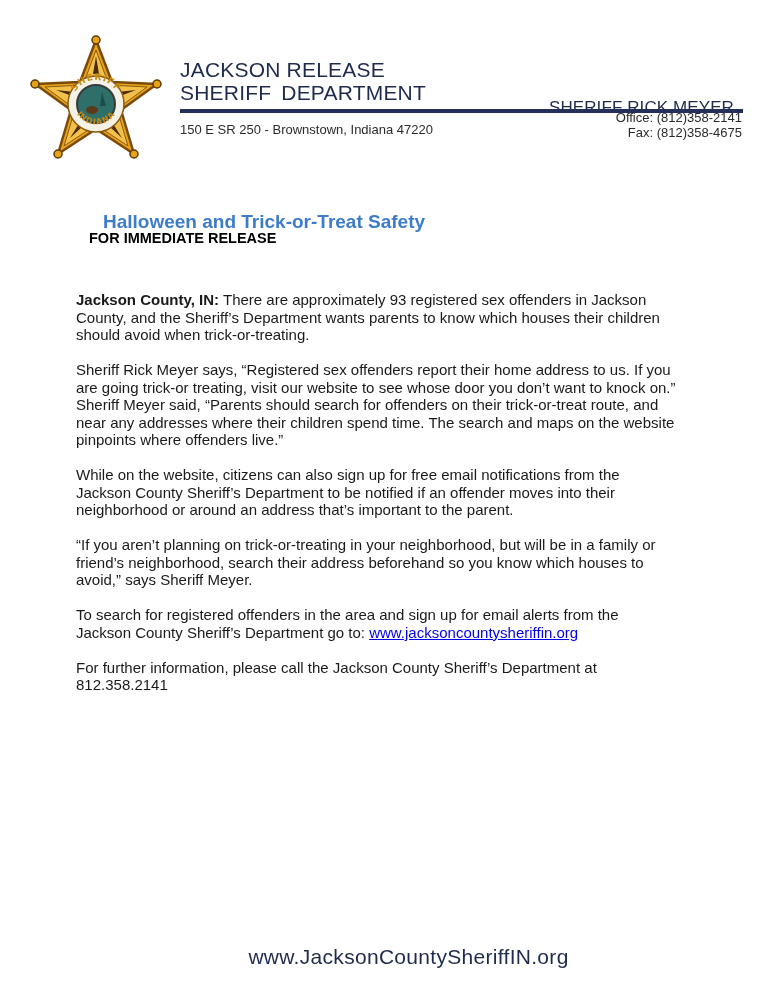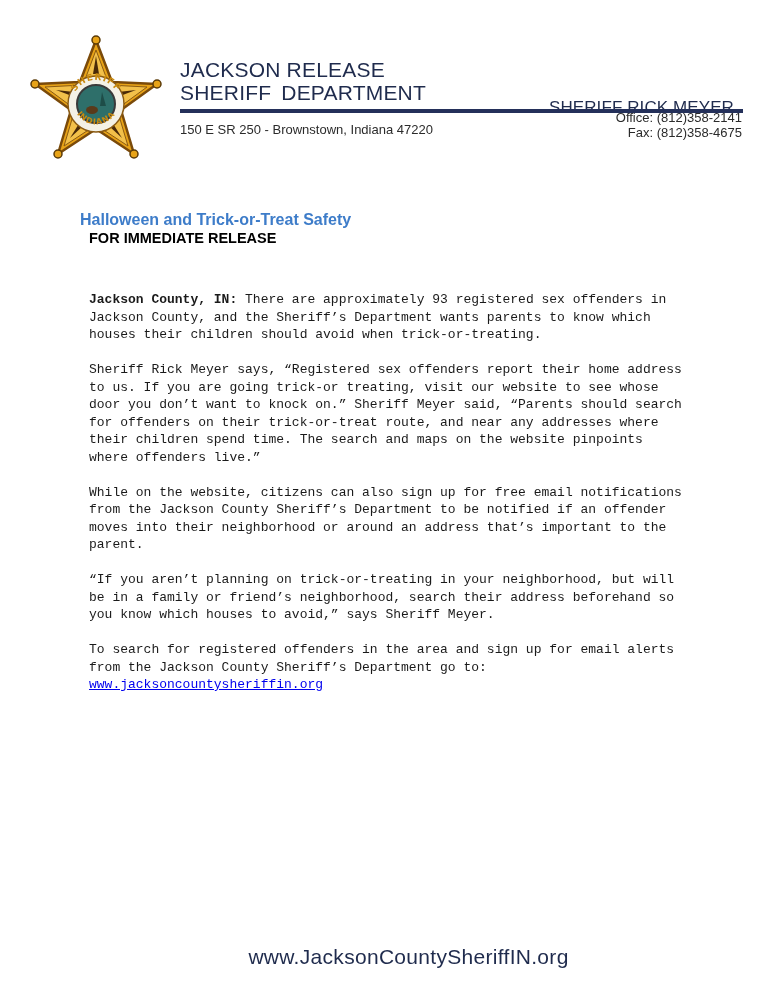--- a/index.html
+++ b/index.html
@@ -64,45 +64,44 @@
       right: 31px;
       top: 110px;
       font-size: 13px;
       line-height: 15px;
       color: #2b2b2b;
       text-align: right;
       white-space: nowrap;
     }
     .release-title {
       position: absolute;
-      left: 80px;
+      left: 103px;
       top: 211px;
-      font-size: 16px;
+      font-size: 19px;
       font-weight: bold;
       color: #3d7cc9;
       white-space: nowrap;
     }
     .release-subtitle {
       position: absolute;
       left: 89px;
       top: 230px;
       font-size: 14.5px;
       font-weight: bold;
       color: #000000;
       white-space: nowrap;
     }
     .body-text {
       position: absolute;
-      left: 89px;
+      left: 76px;
       top: 291px;
       width: 600px;
-      font-size: 13px;
+      font-size: 15px;
       line-height: 17.5px;
       color: #1a1a1a;
-      font-family: Liberation Mono, monospace;
     }
     .body-text p {
       margin: 0 0 17.5px 0;
     }
     .body-text .lead {
       font-weight: bold;
     }
     .body-text a {
       color: #0000ee;
       text-decoration: underline;
@@ -176,15 +175,16 @@
 
 <div class="release-title">Halloween and Trick-or-Treat Safety</div>
 <div class="release-subtitle">FOR IMMEDIATE RELEASE</div>
 
 <div class="body-text">
   <p><span class="lead">Jackson County, IN:</span><span> There are approximately 93 registered sex offenders in Jackson County, and the Sheriff’s Department wants parents to know which houses their children should avoid when trick-or-treating.</span></p>
   <p>Sheriff Rick Meyer says, “Registered sex offenders report their home address to us.  If you are going trick-or treating, visit our website to see whose door you don’t want to knock on.”  Sheriff Meyer said, “Parents should search for offenders on their trick-or-treat route, and near any addresses where their children spend time.  The search and maps on the website pinpoints where offenders live.”</p>
   <p>While on the website, citizens can also sign up for free email notifications from the Jackson County Sheriff’s Department to be notified if an offender moves into their neighborhood or around an address that’s important to the parent.</p>
   <p>“If you aren’t planning on trick-or-treating in your neighborhood, but will be in a family or friend’s neighborhood, search their address beforehand so you know which houses to avoid,” says Sheriff Meyer.</p>
   <p><span>To search for registered offenders in the area and sign up for email alerts from the Jackson County Sheriff’s Department go to: </span><a href="#">www.jacksoncountysheriffin.org</a></p>
+  <p><span>For further information, please call the Jackson County Sheriff’s Department at</span><br><span>812.358.2141</span></p>
 </div>
 
 <div class="footer-url">www.JacksonCountySheriffIN.org</div>
 
 </body></html>

